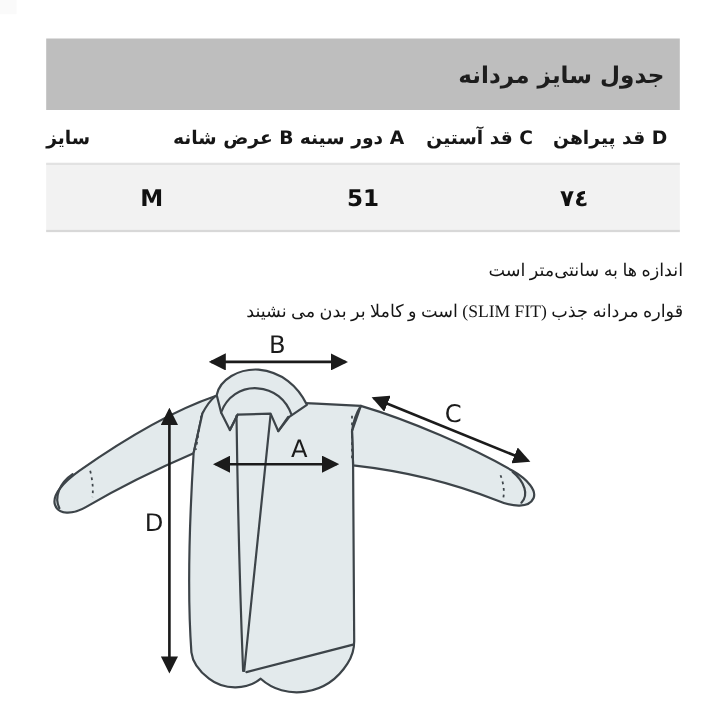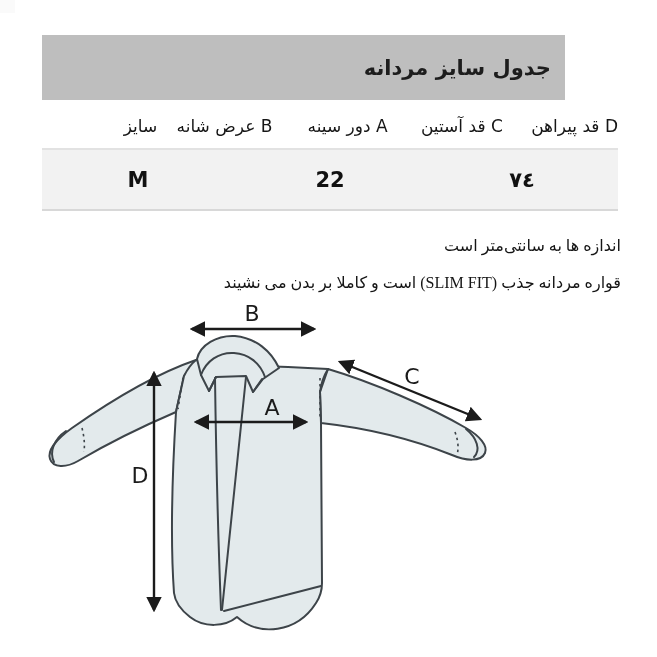--- a/index.html
+++ b/index.html
@@ -2,31 +2,31 @@
 <html lang="fa"><head>
 <meta charset="utf-8">
 <style>
   html,body{margin:0;padding:0;background:#fff;}
   .page{
     position:relative;width:657px;height:657px;background:#ffffff;
     font-family:"DejaVu Sans","Liberation Sans",sans-serif;overflow:hidden;color:#1b1b1b;
   }
   .corner-artifact{position:absolute;left:0;top:0;width:15px;height:13px;background:#fafafa;}
   .title-bar{
-    position:absolute;left:42px;top:35px;width:523px;height:65px;background:#bebebe;
+    position:absolute;left:42px;top:35px;width:576px;height:65px;background:#bebebe;
     display:flex;align-items:center;justify-content:flex-start;direction:rtl;
     box-sizing:border-box;padding:0 14px;
   }
   .title-bar span{font-size:21px;font-weight:bold;color:#1d1d1d;}
   .header-row{
     position:absolute;left:42px;top:103px;width:576px;height:45px;
     display:flex;direction:rtl;align-items:center;
   }
   .header-row .th{
-    flex:1;text-align:right;font-size:17px;font-weight:normal;color:#161616;direction:rtl;
+    flex:1;text-align:left;font-size:17px;font-weight:bold;color:#161616;direction:rtl;
     white-space:nowrap;
   }
   .data-row{
     position:absolute;left:42px;top:148px;width:576px;height:63px;background:#f2f2f2;
     border-top:2px solid #e2e2e2;border-bottom:2px solid #d8d8d8;box-sizing:border-box;
     display:flex;direction:rtl;align-items:center;
   }
   .data-row .td{flex:1;text-align:center;font-size:21px;font-weight:bold;color:#111;}
   .note{
     position:absolute;right:36px;direction:rtl;text-align:center;font-size:16px;color:#151515;
@@ -51,21 +51,21 @@
   <div class="header-row">
     <div class="th">D قد پیراهن</div>
     <div class="th">C قد آستین</div>
     <div class="th">A دور سینه</div>
     <div class="th">B عرض شانه</div>
     <div class="th">سایز</div>
   </div>
 
   <div class="data-row">
     <div class="td">٧٤</div>
-    <div class="td">22</div>
+    <div class="td">51</div>
     <div class="td">M</div>
   </div>
 
   <div class="note note-unit">اندازه ها به سانتی‌متر است</div>
   <div class="note note-fit">قواره مردانه جذب (SLIM FIT) است و کاملا بر بدن می نشیند</div>
 
   <svg class="diagram-svg" viewBox="0 0 657 657" aria-hidden="true">
     <defs>
       <marker id="ah" viewBox="0 0 10 10" refX="8.5" refY="5" markerWidth="6.5" markerHeight="6.5" orient="auto-start-reverse">
         <path d="M0,0 L10,5 L0,10 z" fill="#1b1b1b"></path>

